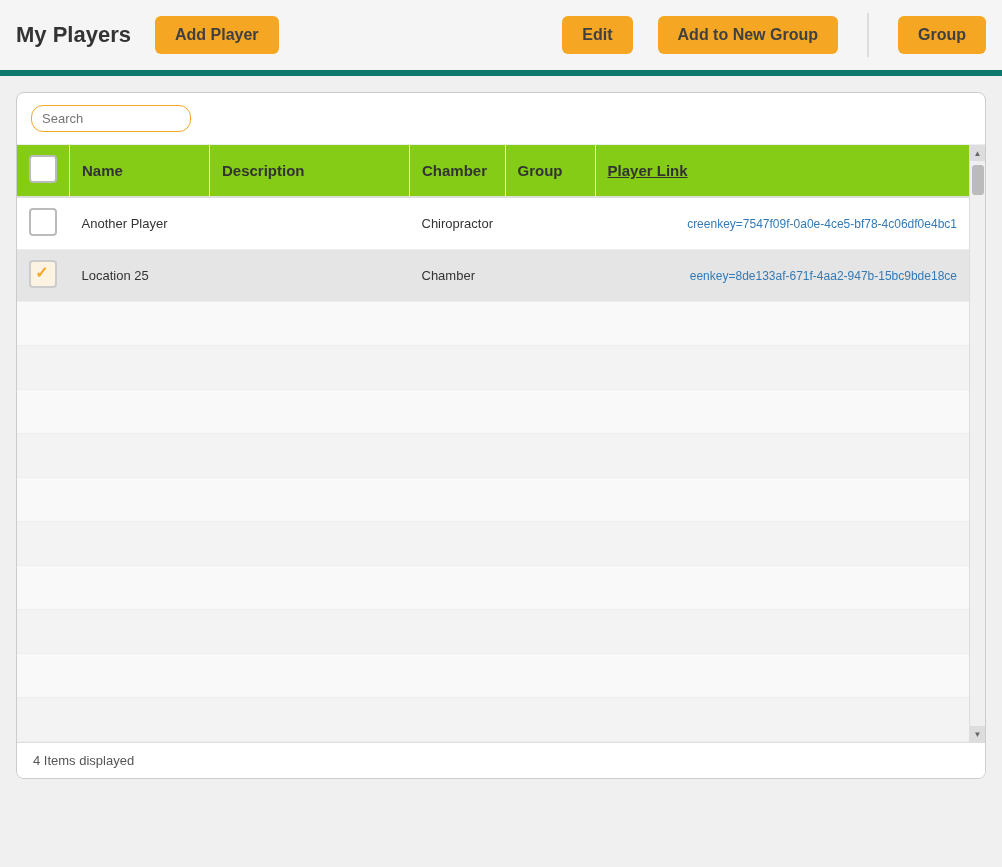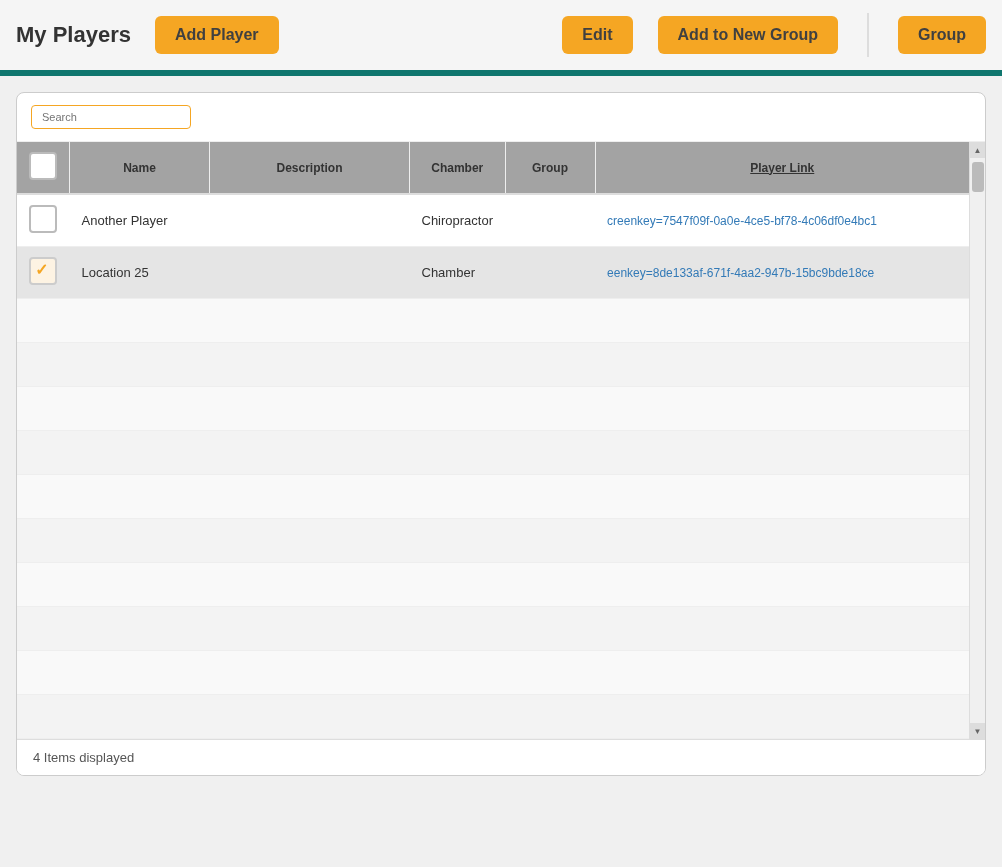--- a/index.html
+++ b/index.html
@@ -61,43 +61,43 @@
       border: 1px solid #ccc;
       border-radius: 8px;
       overflow: hidden;
     }
     .search-bar {
       padding: 12px 14px;
       border-bottom: 1px solid #eee;
     }
     .search-input {
       border: 1px solid #f5a623;
-      border-radius: 4px;
+      border-radius: 12px;
       padding: 5px 10px;
-      font-size: 11px;
+      font-size: 13px;
       color: #999;
       width: 160px;
       outline: none;
     }
 
     
     .data-table {
       width: 100%;
       border-collapse: collapse;
     }
     .data-table thead tr {
       border-bottom: 2px solid #ddd;
     }
     .data-table th {
-      text-align: center;
+      text-align: left;
       padding: 10px 12px;
       font-weight: bold;
-      font-size: 12px;
+      font-size: 15px;
       color: #333;
-      background: #a3a3a3;
+      background: #84cc16;
       border-right: 1px solid #eee;
     }
     .data-table th:last-child { border-right: none; text-decoration: underline; }
     .data-table td {
       padding: 10px 12px;
       border-bottom: 1px solid #eee;
       vertical-align: middle;
     }
     .data-table tbody tr:nth-child(even) {
       background: #fafafa;
@@ -197,21 +197,21 @@
       border-top: 1px solid #ddd;
       background: white;
     }
 
     
     .col-check { width: 44px; }
     .col-name { width: 140px; }
     .col-desc { width: 200px; }
     .col-playlist { width: 90px; }
     .col-group { width: 90px; margin-left: 26px; }
-    .col-link { width: auto; }
+    .col-link { width: auto; text-align: right; }
   </style>
 </head>
 <body>
 
 <div class="header">
   <span class="header-title">My Players</span>
   <button class="btn-orange">Add Player</button>
   <div class="header-spacer"></div>
   <div class="header-right">
     <button class="btn-orange">Edit</button>

